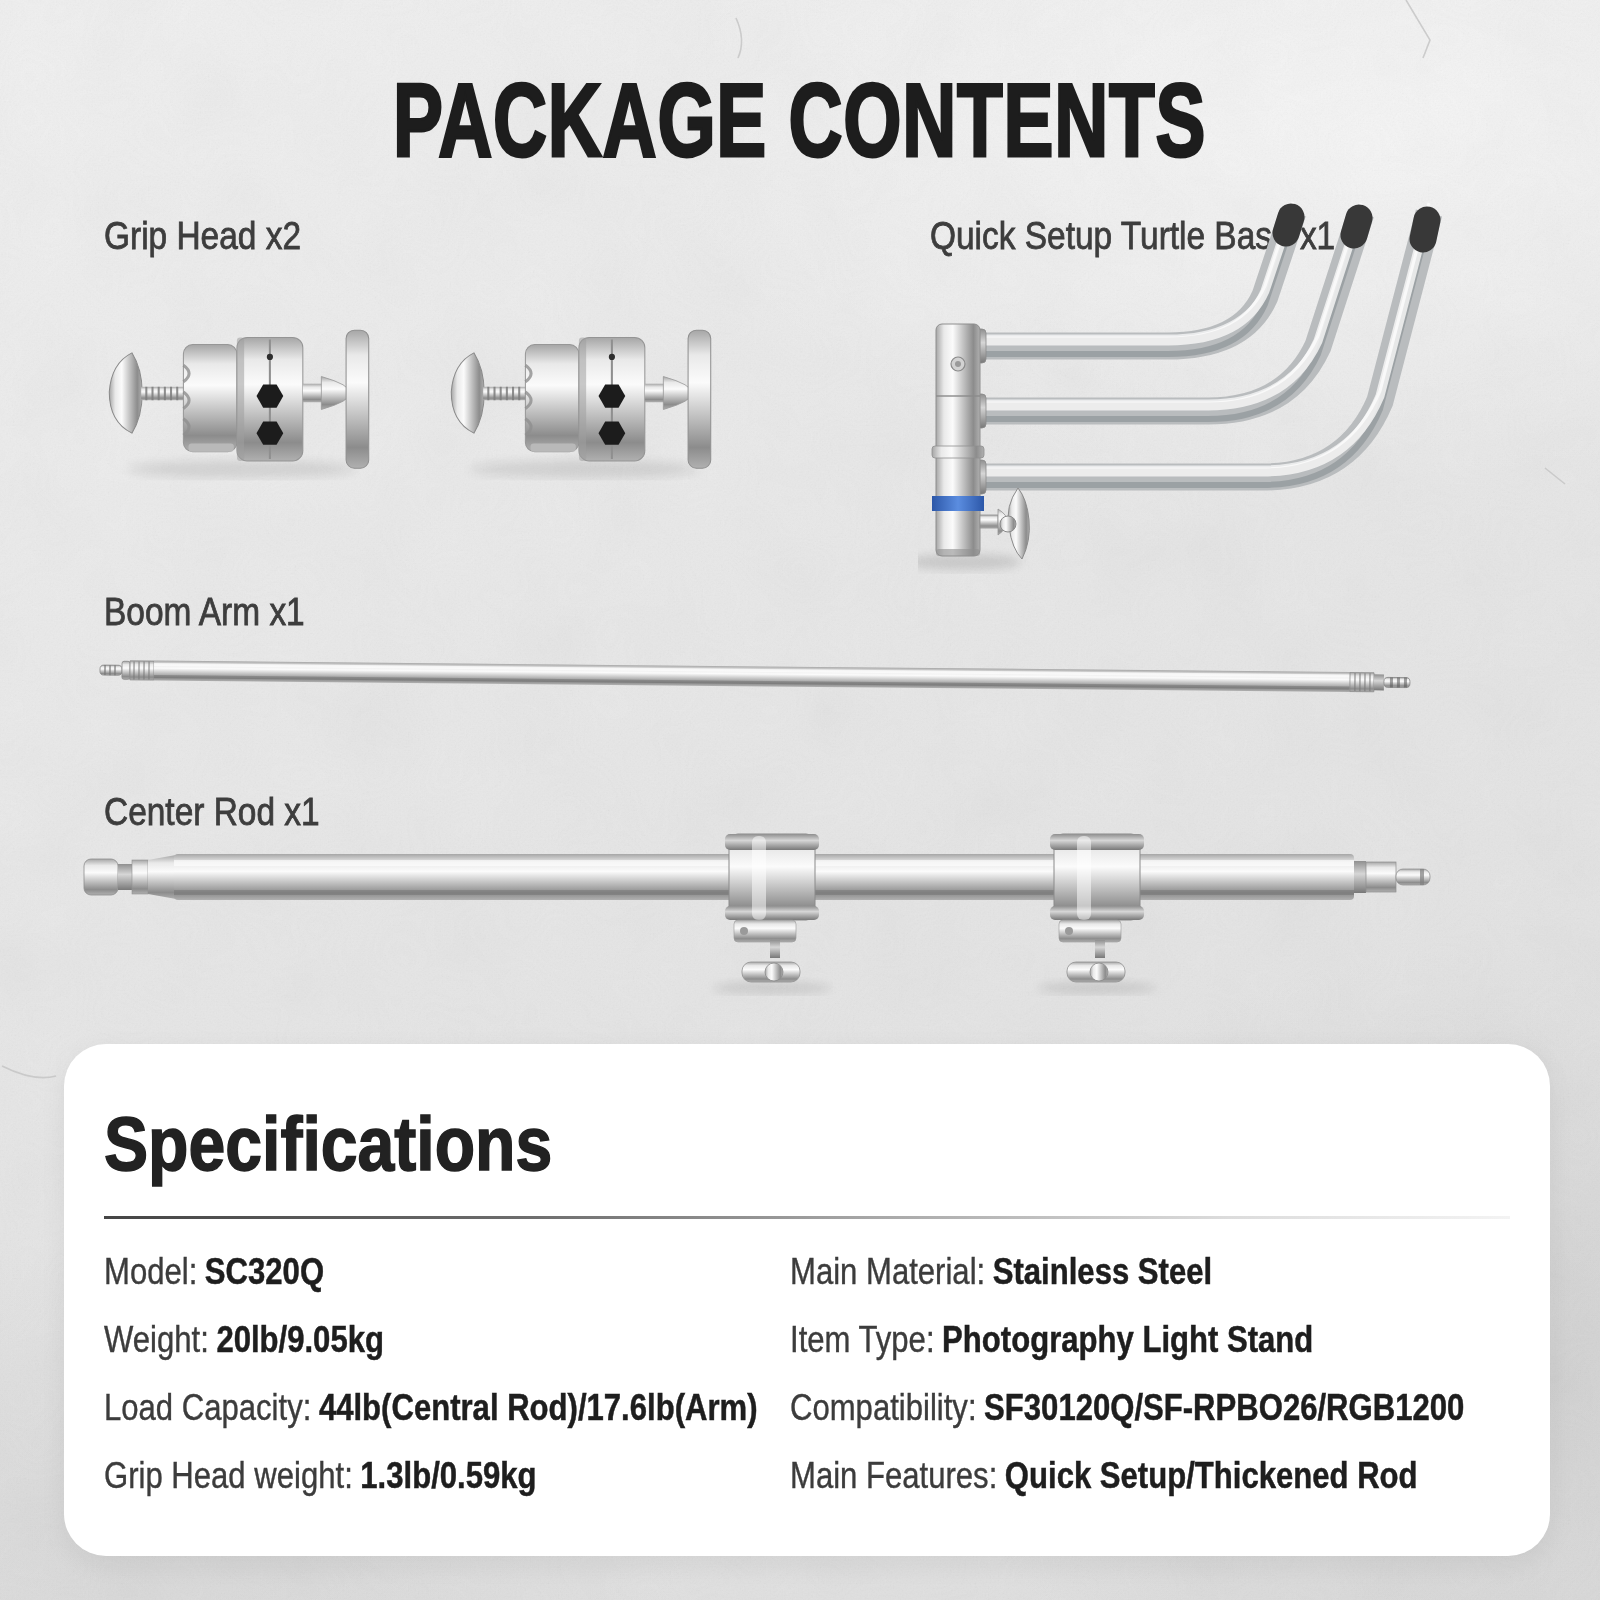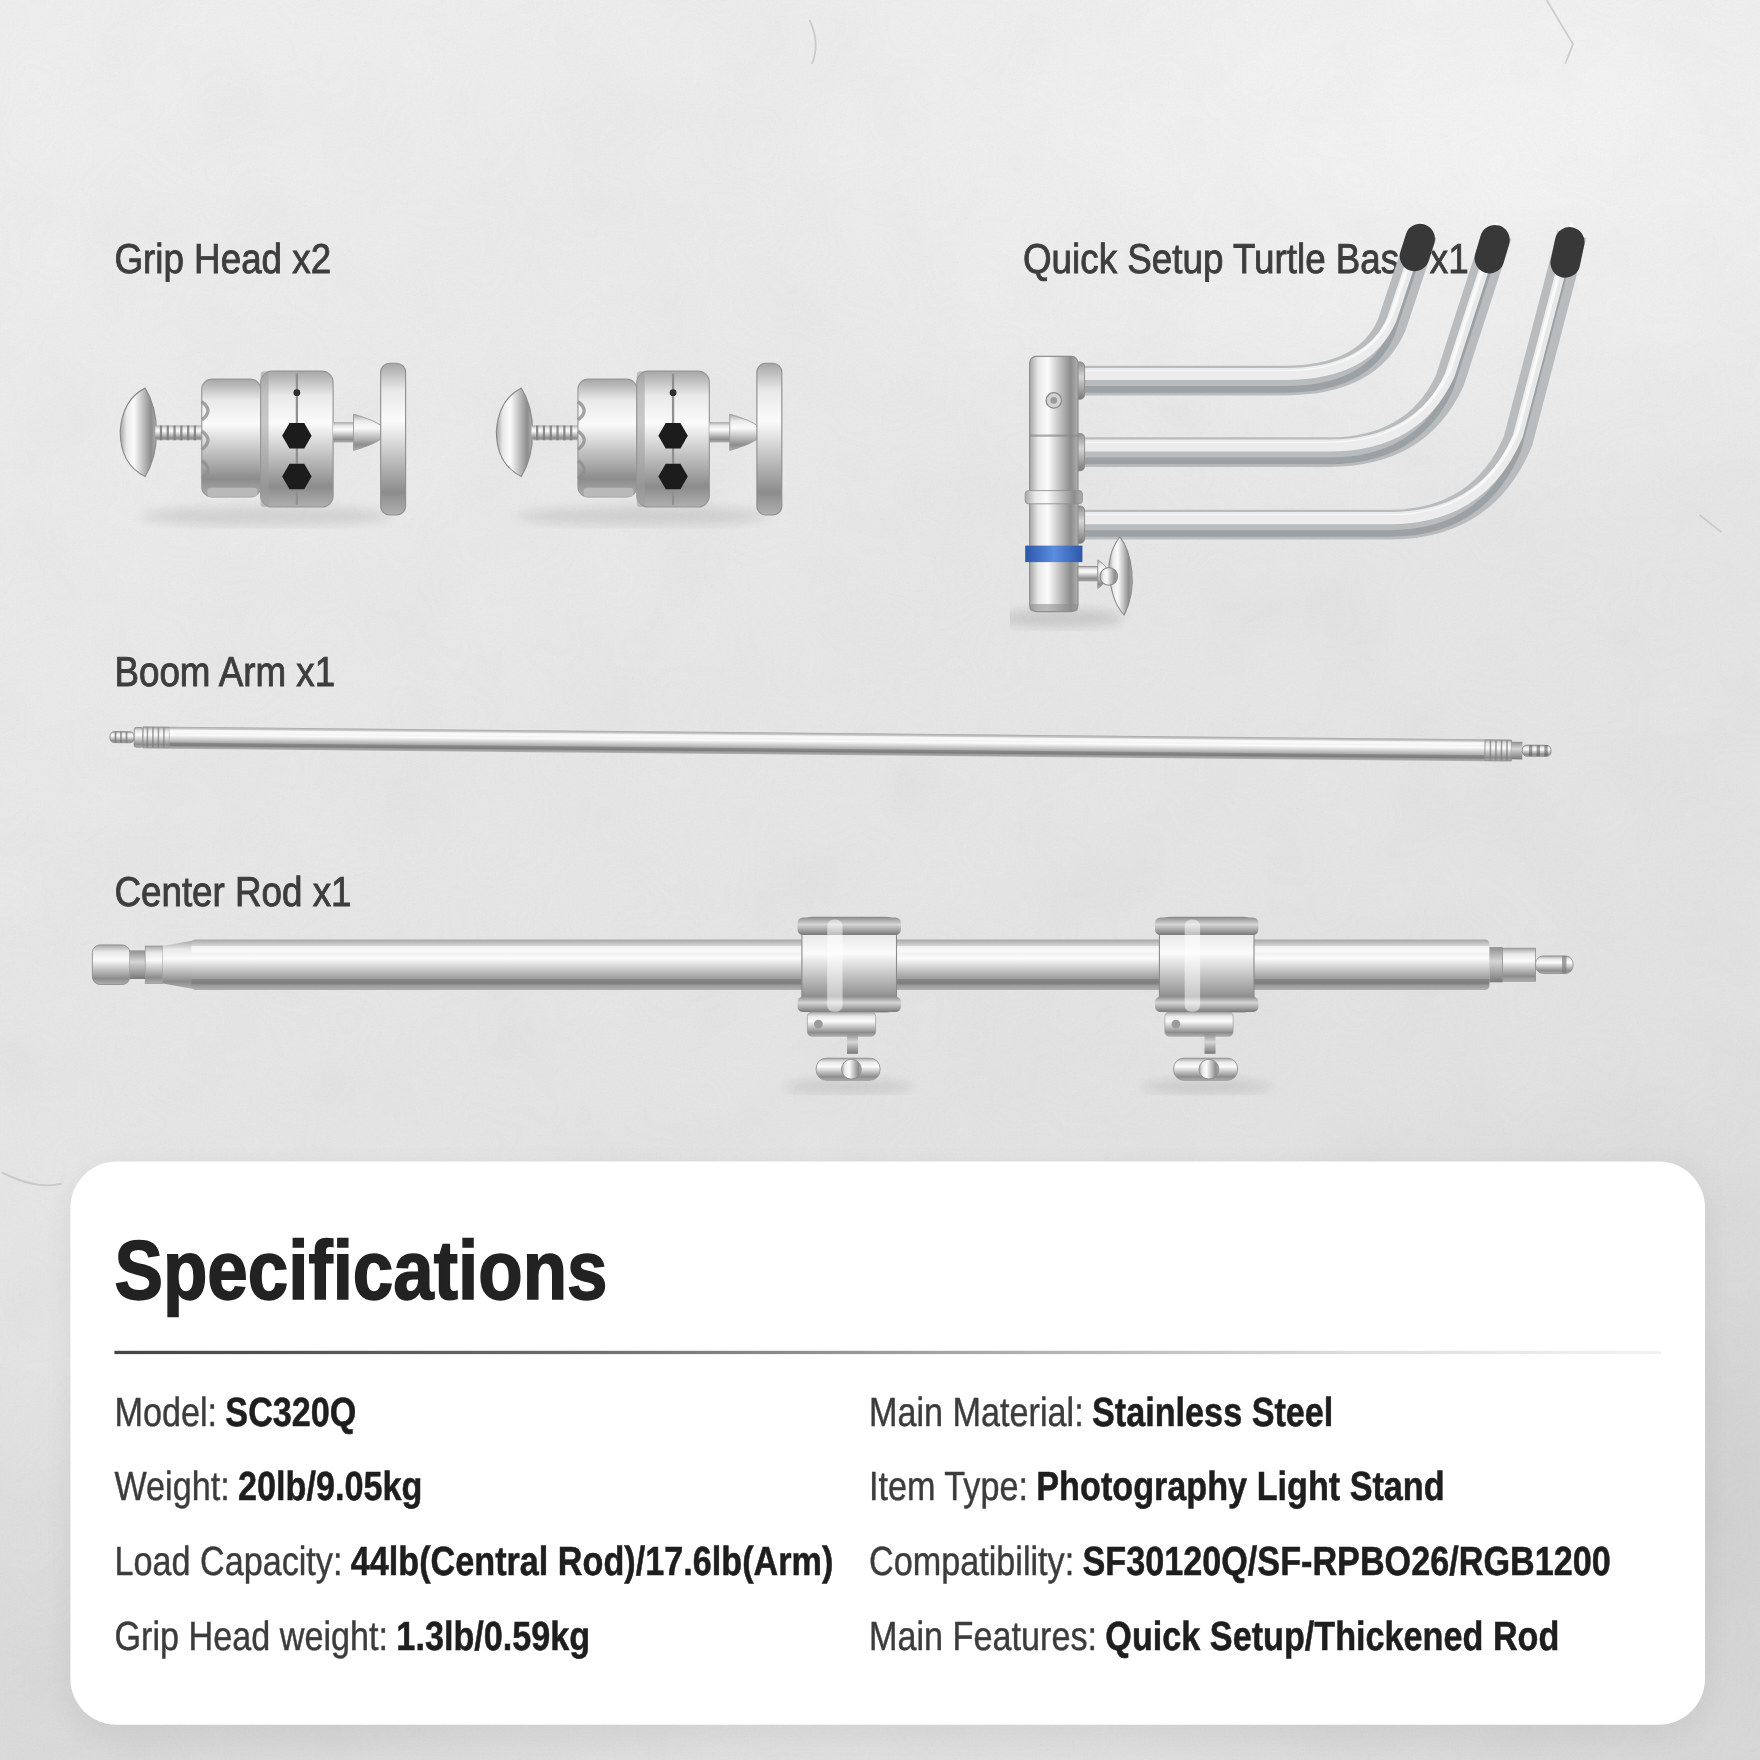--- a/index.html
+++ b/index.html
@@ -25,21 +25,21 @@
     -webkit-text-stroke:3px #1d1d1d;letter-spacing:1px;}
 
   .item-label{
     font-size:38px;color:#3d3d3d;font-weight:400;line-height:1.1;white-space:nowrap;
     -webkit-text-stroke:0.8px #3d3d3d;
     transform:scaleX(0.88);transform-origin:0 50%;
   }
 
   .spec-card{
     left:64px;top:1044px;width:1486px;height:512px;background:#ffffff;
-    border-radius:42px;box-shadow:0 8px 28px rgba(0,0,0,0.06);margin-top:12px;
+    border-radius:42px;box-shadow:0 8px 28px rgba(0,0,0,0.06);
   }
   .spec-heading{
     left:40px;top:60px;font-size:76px;font-weight:700;color:#222222;line-height:1.05;
     white-space:nowrap;transform:scaleX(0.87);transform-origin:0 50%;
     -webkit-text-stroke:1.5px #222222;
   }
   .spec-sep{
     left:40px;top:172px;width:1406px;height:3px;
     background:linear-gradient(to right,#454545 0%,#6d6d6d 30%,#a8a8a8 55%,#dcdcdc 80%,#f3f3f3 100%);
   }
@@ -128,20 +128,21 @@
       <rect x="197" y="76" width="20" height="18" fill="url(#mV)"></rect>
       <path d="M215 69 Q243 77 243 85 Q243 93 215 101 Z" fill="url(#mV)" stroke="#9a9a9a" stroke-width="0.8"></path>
 
       <rect x="239" y="24" width="22" height="134" rx="8" fill="url(#mV)" stroke="#8f8f8f" stroke-width="1"></rect>
     </symbol>
   </defs>
 </svg>
 
 <div class="layer">
 
+  <div class="abs page-title"><span class="cx">PACKAGE CONTENTS</span></div>
 
   <div class="abs item-label" style="left:104px;top:216px">Grip Head x2</div>
   <div class="abs item-label" style="left:930px;top:216px">Quick Setup Turtle Base x1</div>
   <div class="abs item-label" style="left:104px;top:592px">Boom Arm x1</div>
   <div class="abs item-label" style="left:104px;top:792px">Center Rod x1</div>
 
   <svg class="abs" style="left:100px;top:304px" width="278" height="178" viewBox="0 0 270 170">
       <use href="#griphead"></use>
     </svg>
   <svg class="abs" style="left:442px;top:304px" width="278" height="178" viewBox="0 0 270 170">

